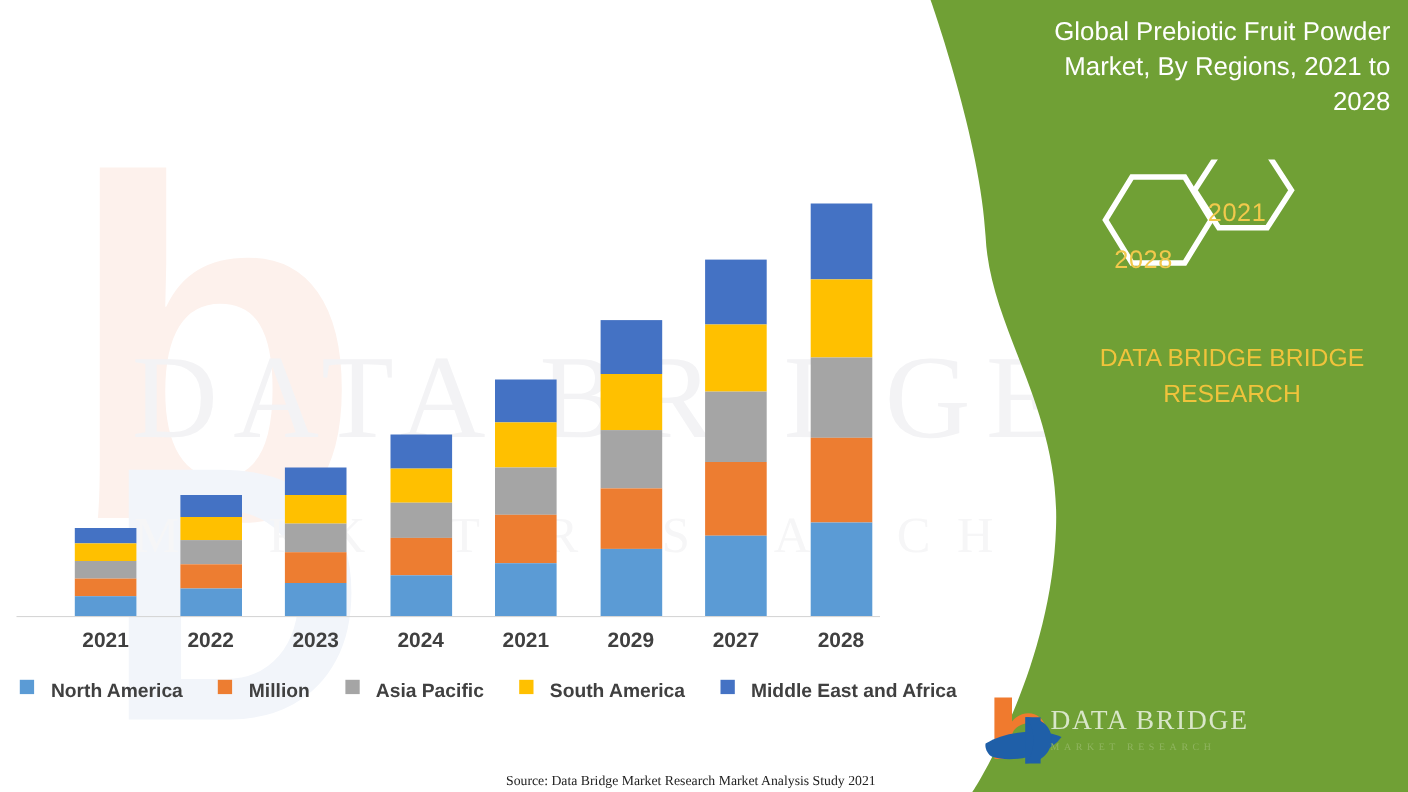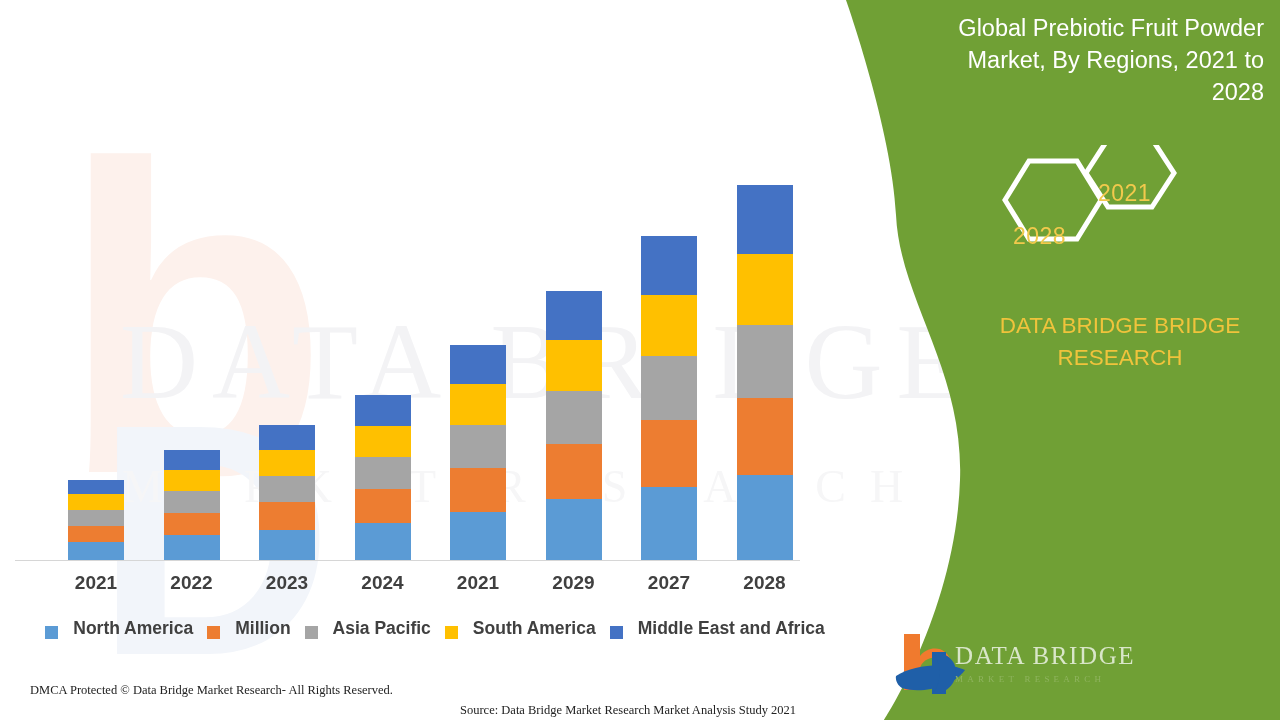--- a/index.html
+++ b/index.html
@@ -52,21 +52,21 @@
   .bar{position:absolute;bottom:0;width:56px;}
   .seg{width:100%;display:block;}
 
   .xlabels{position:absolute;left:40px;top:572px;width:790px;height:30px;}
   .xlabel{position:absolute;width:80px;text-align:center;color:#404040;
           font-size:19px;font-weight:bold;}
 
   
   .legend{position:absolute;left:40px;top:615px;width:790px;height:26px;
           display:flex;align-items:center;justify-content:center;gap:14px;}
-  .legend-item{display:flex;align-items:flex-end;gap:15px;}
+  .legend-item{display:flex;align-items:flex-start;gap:15px;padding-left:18px;}
   .legend-swatch{width:13px;height:13px;display:block;}
   .legend-text{color:#404040;font-size:17.5px;font-weight:bold;white-space:nowrap;}
 
   
   .foot-left{position:absolute;left:30px;top:683px;color:#222;font-size:12.5px;
              font-family:"Liberation Serif",serif;}
   .foot-right{position:absolute;left:460px;top:683px;color:#222;font-size:12.5px;
               font-family:"Liberation Serif",serif;margin-top:20px;}
 </style>
 </head>
@@ -200,16 +200,15 @@
       <div class="legend-item">
         <span class="legend-swatch" style="background: rgb(255, 192, 0);"></span>
         <span class="legend-text">South America</span>
       </div>
       <div class="legend-item">
         <span class="legend-swatch" style="background: rgb(68, 114, 196);"></span>
         <span class="legend-text">Middle East and Africa</span>
       </div>
     </div>
 
-  <div class="foot-left">DMCA Protected © Data Bridge Market Research- All Rights Reserved.</div>
   <div class="foot-right">Source: Data Bridge Market Research Market Analysis Study 2021</div>
 
 </div>
 
 </body></html>

